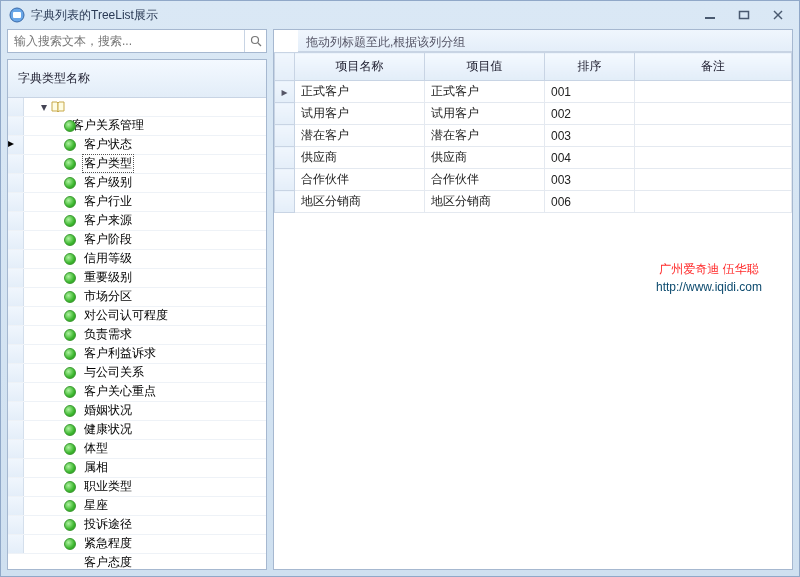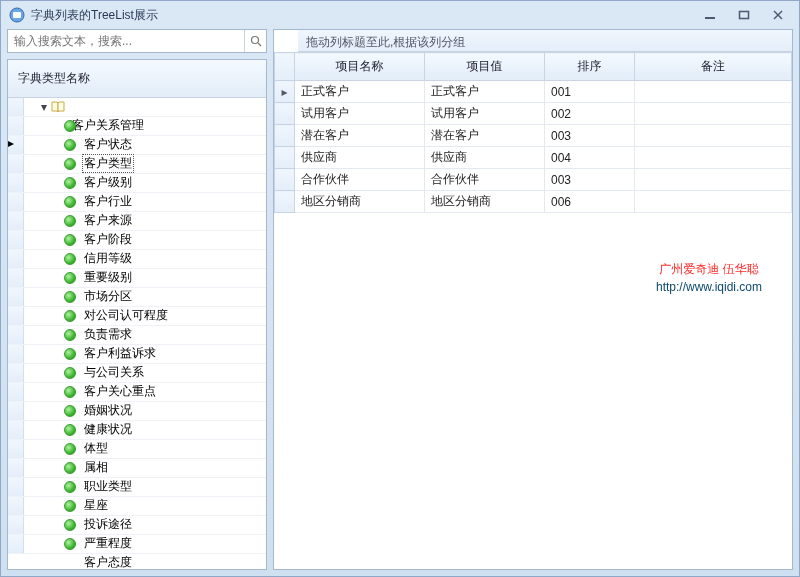--- a/index.html
+++ b/index.html
@@ -219,21 +219,21 @@
             <div class="tree-row">
               <span class="gutter"></span>
               <span class="indent2"></span>
               <span class="green-dot"></span>
               <span class="tree-label">投诉途径</span>
             </div>
             <div class="tree-row">
               <span class="gutter"></span>
               <span class="indent2"></span>
               <span class="green-dot"></span>
-              <span class="tree-label">严重程度</span>
+              <span class="tree-label">紧急程度</span>
             </div>
             <div class="tree-row">
               <span class="gutter"></span>
               <span class="indent2"></span>
               <span class="green-dot"></span>
               <span class="tree-label">客户态度</span>
             </div>
           </div>
       </div>
     </div>

